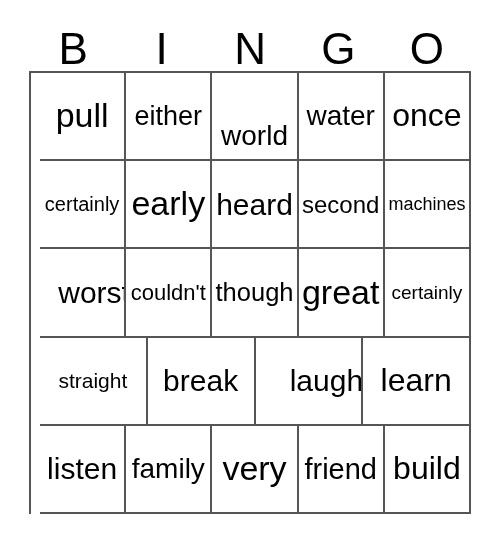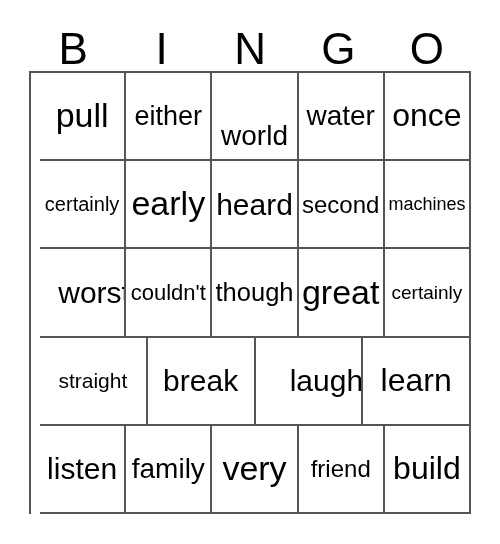--- a/index.html
+++ b/index.html
@@ -181,21 +181,21 @@
       <div class="grid-cell">
         <span class="cell-word" style="font-size: 30px;">listen</span>
       </div>
       <div class="grid-cell">
         <span class="cell-word" style="font-size: 28px;">family</span>
       </div>
       <div class="grid-cell">
         <span class="cell-word" style="font-size: 34px;">very</span>
       </div>
       <div class="grid-cell">
-        <span class="cell-word" style="font-size: 24px;">friend</span>
+        <span class="cell-word" style="font-size: 29px;">friend</span>
       </div>
       <div class="grid-cell">
         <span class="cell-word" style="font-size: 32px;">build</span>
       </div>
     </div>
 
   </div>
 </div>
 
 </body></html>

